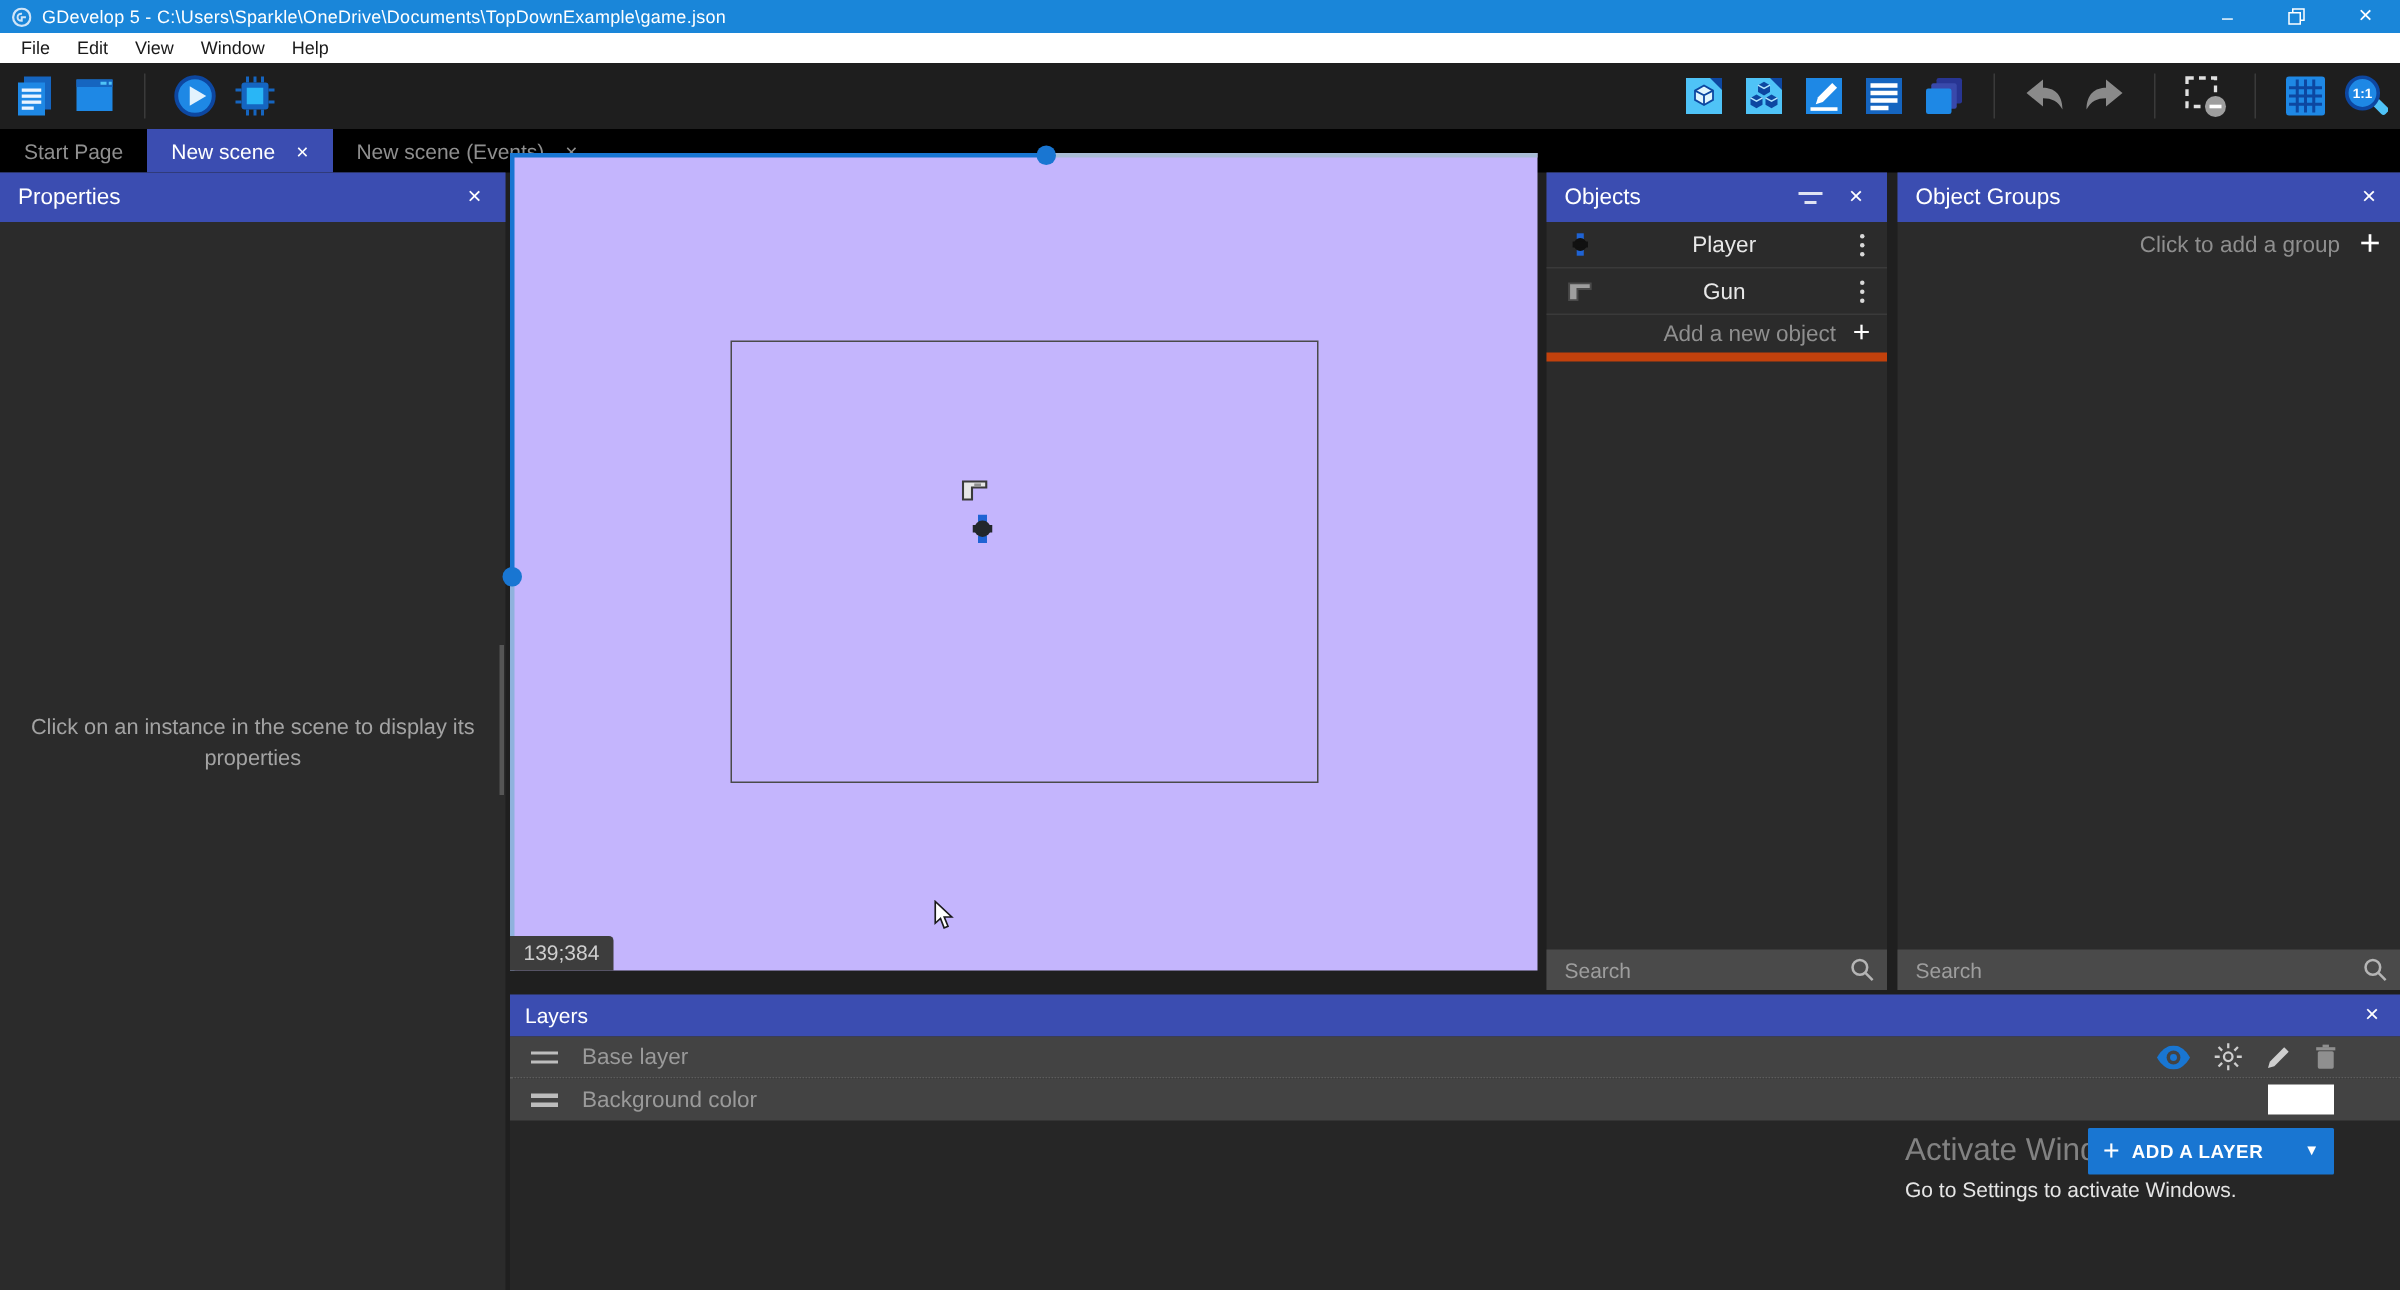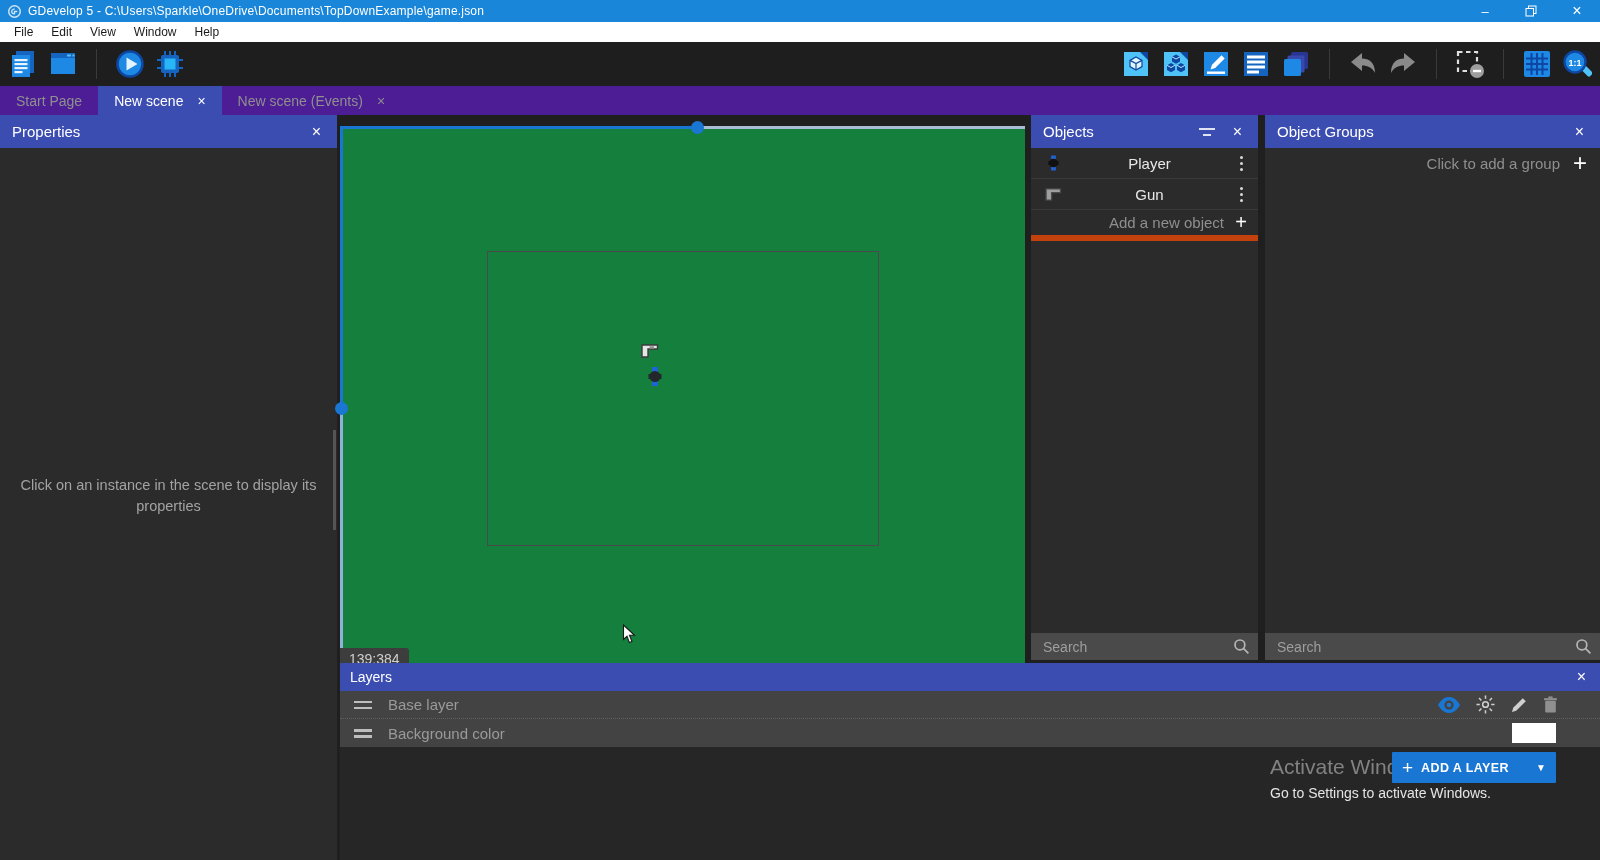--- a/index.html
+++ b/index.html
@@ -18,40 +18,40 @@
   .menubar span { padding:0 9px; }
 
   
   .toolbar { height:44px; background:#1e1e1e; display:flex; align-items:center; padding:0 8px; }
   .tb-group { display:flex; align-items:center; gap:10px; }
   .tb-icon { width:30px; height:30px; display:flex; align-items:center; justify-content:center; }
   .tb-sep { width:1px; height:30px; background:#3a3a3a; margin:0 8px; }
   .tb-spacer { flex:1; }
 
   
-  .tabbar { height:29px; background:#4c1d95; display:flex; align-items:stretch; }
+  .tabbar { height:29px; background:#000000; display:flex; align-items:stretch; }
   .tab { display:flex; align-items:center; padding:0 16px; font-size:14px; color:#8f8f8f; }
   .tab.active { background:#3b4db1; color:#fff; }
   .tab .tab-close { margin-left:14px; font-size:14px; color:#9aa0c8; }
   .tab.active .tab-close { color:#fff; }
   .tab.inactive .tab-close { color:#8f8f8f; }
 
   
   .panel { position:absolute; background:#2b2b2b; display:flex; flex-direction:column; }
   .panel-header { height:33px; background:#3b4db1; color:#fff; display:flex; align-items:center; font-size:15px; padding:0 12px; flex:0 0 auto; }
   .panel-header .ph-title { flex:1; }
   .close-x { color:#fff; font-size:16px; line-height:1; padding:2px 4px; }
 
   
   #properties-panel { left:0; top:115px; width:337px; height:745px; }
   .props-empty { position:absolute; top:360px; left:20px; right:20px; text-align:center; color:#a3a3a3; font-size:14.5px; line-height:1.45; }
   .props-scrollbar { position:absolute; right:1px; top:315px; width:3px; height:100px; background:#555; }
 
   
-  #scene-canvas { position:absolute; left:340px; top:126px; width:685px; height:545px; background:#15803d; overflow:visible; }
+  #scene-canvas { position:absolute; left:340px; top:102px; width:685px; height:545px; background:#c4b5fd; overflow:visible; }
   .canvas-topline-a { position:absolute; left:0; top:0; width:357px; height:3px; background:#1976d2; }
   .canvas-topline-b { position:absolute; left:357px; top:0; right:0; height:3px; background:#a9bcd6; }
   .canvas-leftline-a { position:absolute; left:0; top:0; width:3px; height:282px; background:#1976d2; }
   .canvas-leftline-b { position:absolute; left:0; top:282px; width:3px; bottom:0; background:#8fb2dd; }
   .handle-dot { position:absolute; width:13px; height:13px; border-radius:50%; background:#1976d2; }
   .game-bounds { position:absolute; left:147px; top:125px; width:392px; height:295px; border:1px solid #4a4a4a; }
   .coord-badge { position:absolute; left:0; bottom:0; background:#3d3d3d; color:#cfcfcf; font-size:14px; padding:3px 9px 4px 9px; border-top-right-radius:3px; }
   .sprite { position:absolute; }
 
   

